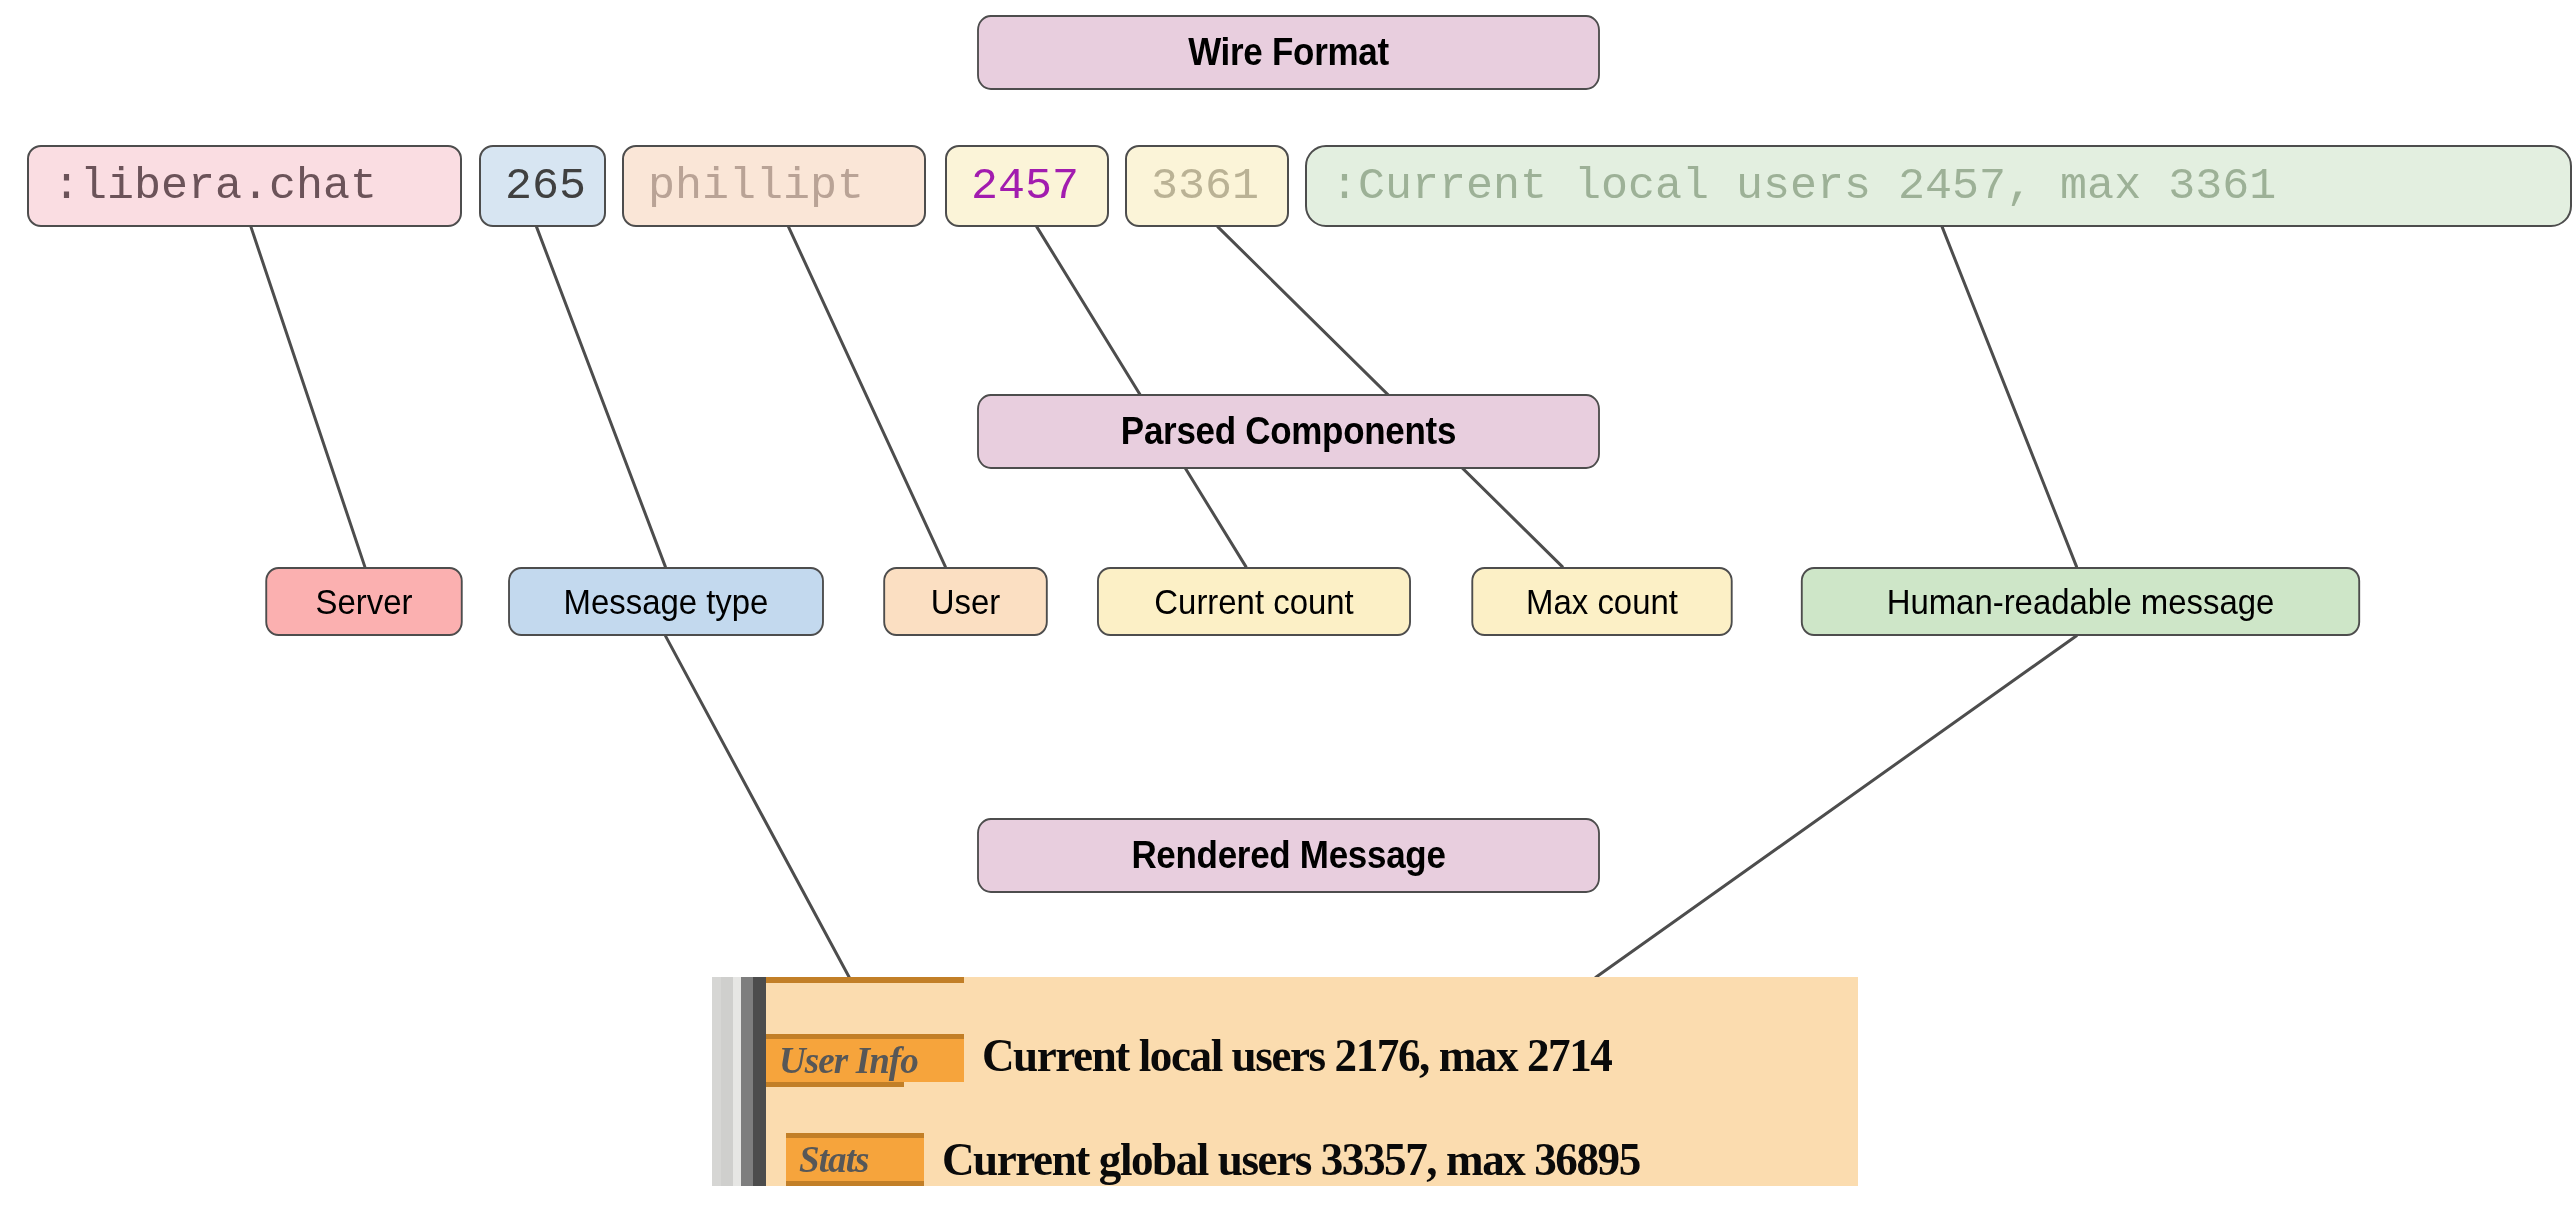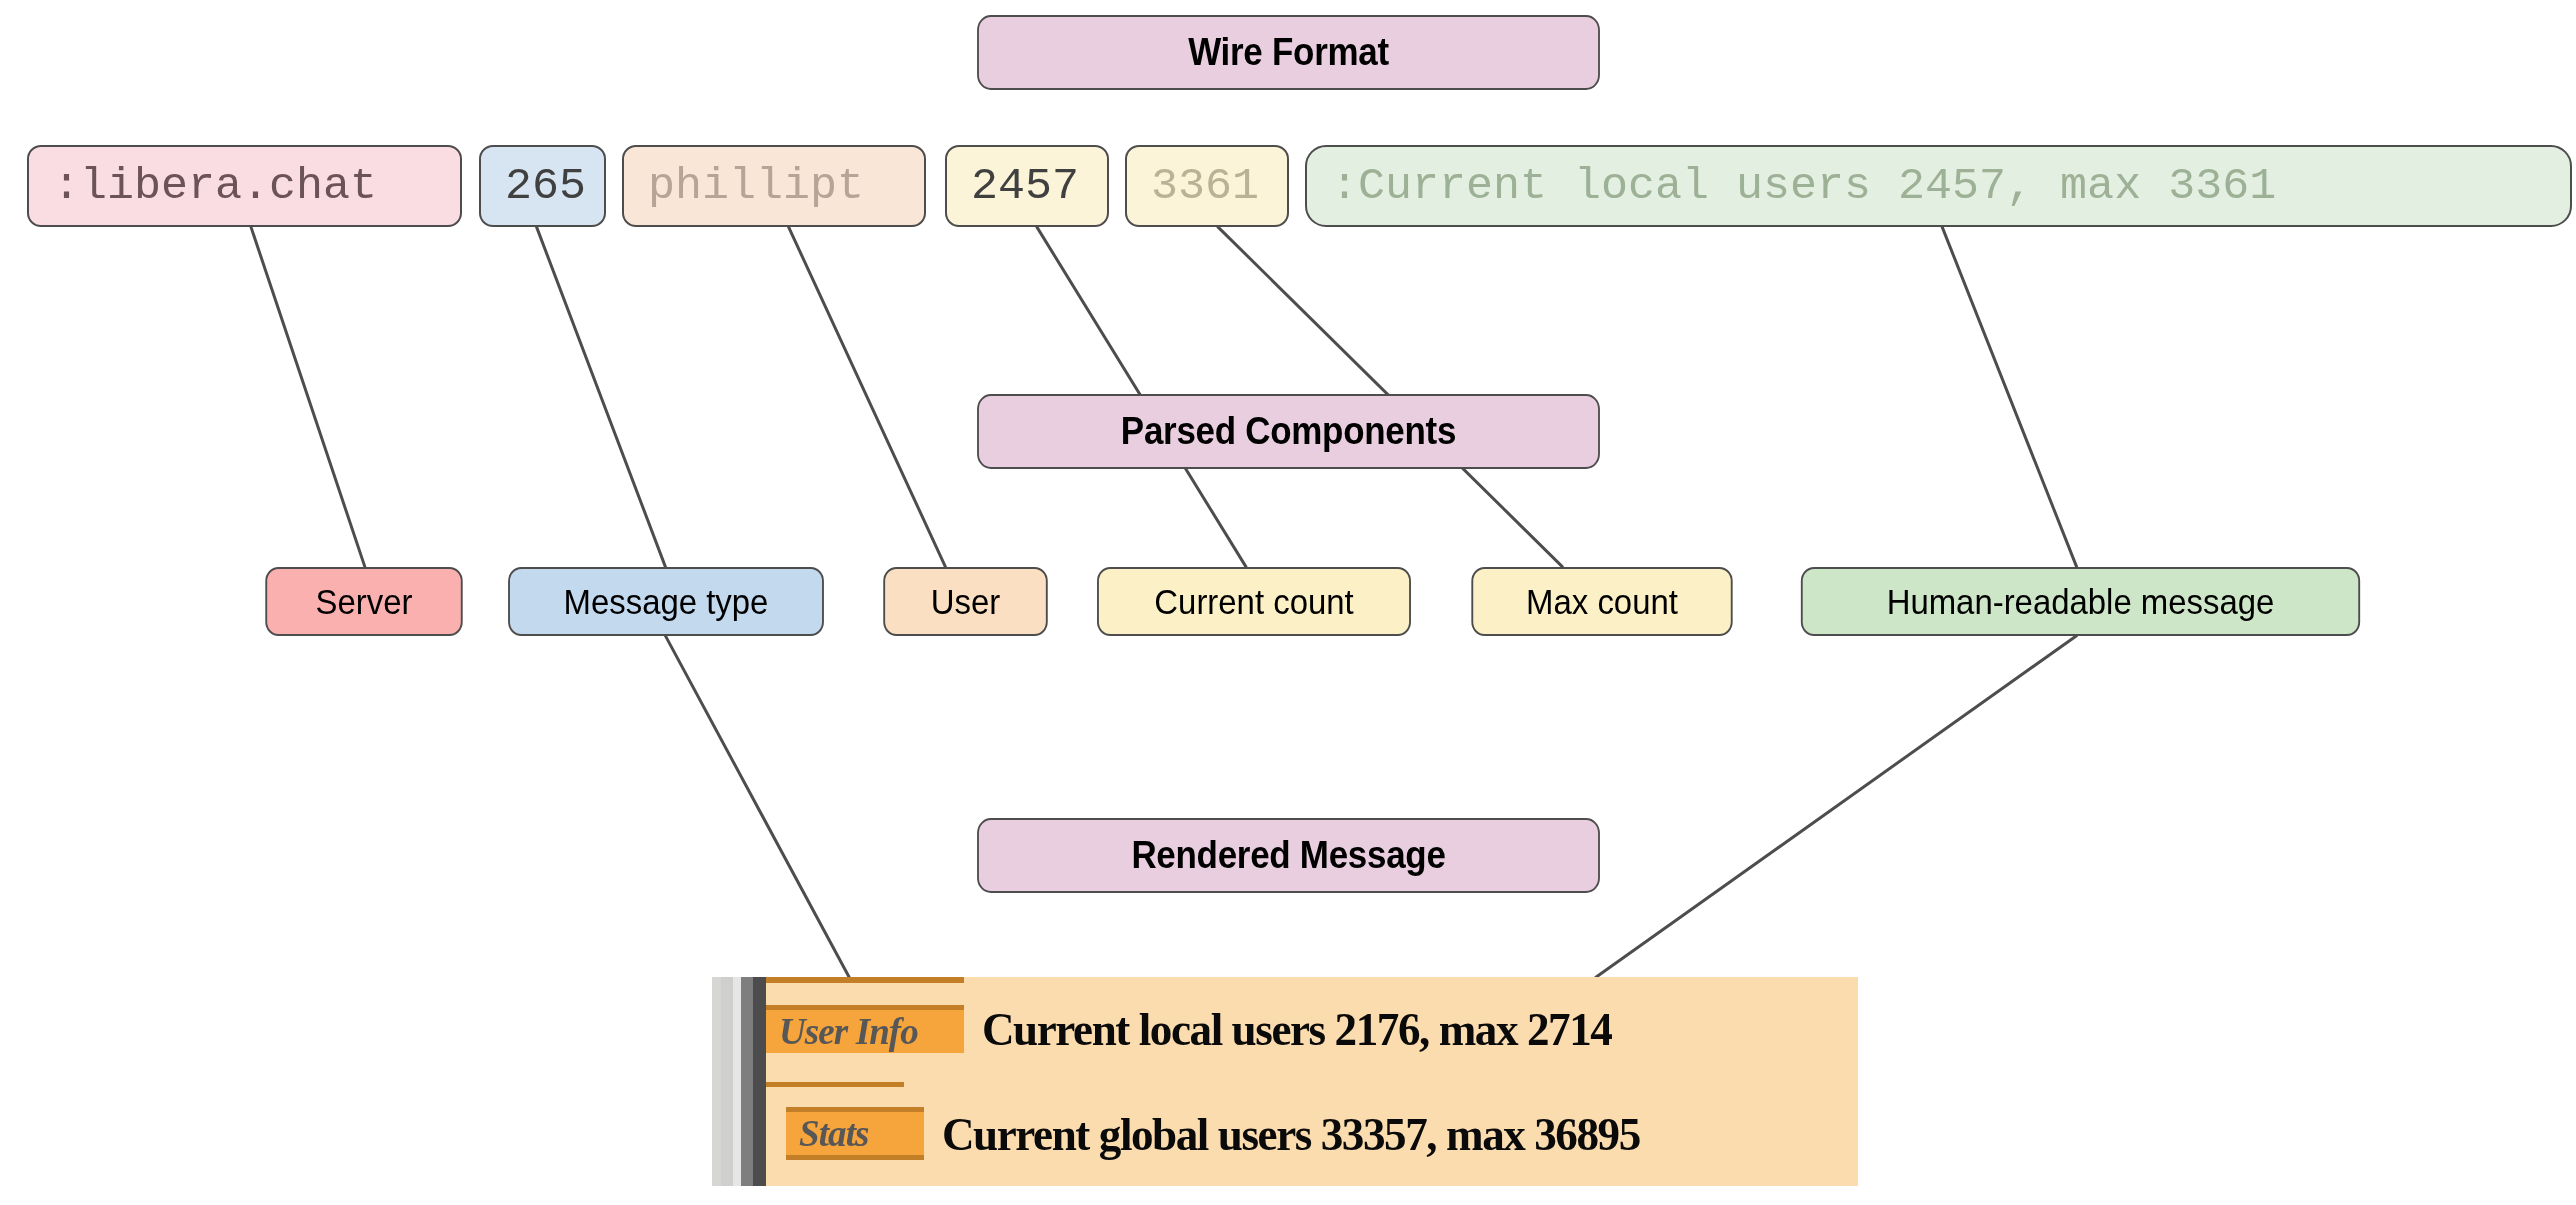--- a/index.html
+++ b/index.html
@@ -84,21 +84,21 @@
         #4c4c4c 41px, #4c4c4c 54px);
   }
   .shot-rows {
     position: absolute;
     left: 54px; top: 0; right: 0; bottom: 0;
     display: flex;
     flex-direction: column;
   }
   .shot-row {
     display: flex;
-    align-items: center;
+    align-items: flex-end;
     position: relative;
   }
   .row-top-rule {
     position: absolute;
     left: 0; top: 0;
     height: 5.6px;
     background: #c27f27;
   }
   .tag {
     background: #f6a43c;
@@ -174,21 +174,21 @@
               background:#d7e5f2; color:#404040;">
     <span>265</span>
   </div>
 
   <div class="node token" style="left:610px; top:145px; width:304px; height:82px;
               background:#fae6d7; color:#b9a396;">
     <span>phillipt</span>
   </div>
 
   <div class="node token" style="left:933px; top:145px; width:164px; height:82px;
-              background:#fbf4d8; color:#404040;">
+              background:#fbf4d8; color:#a21caf;">
     <span>2457</span>
   </div>
 
   <div class="node token" style="left:1113px; top:145px; width:164px; height:82px;
               background:#fbf4d8; color:#bab295;">
     <span>3361</span>
   </div>
 
   <div class="node token" style="left:1293px; top:145px; width:1267px; height:82px;
               background:#e3efe0; color:#9db197;border-radius:21px;">

